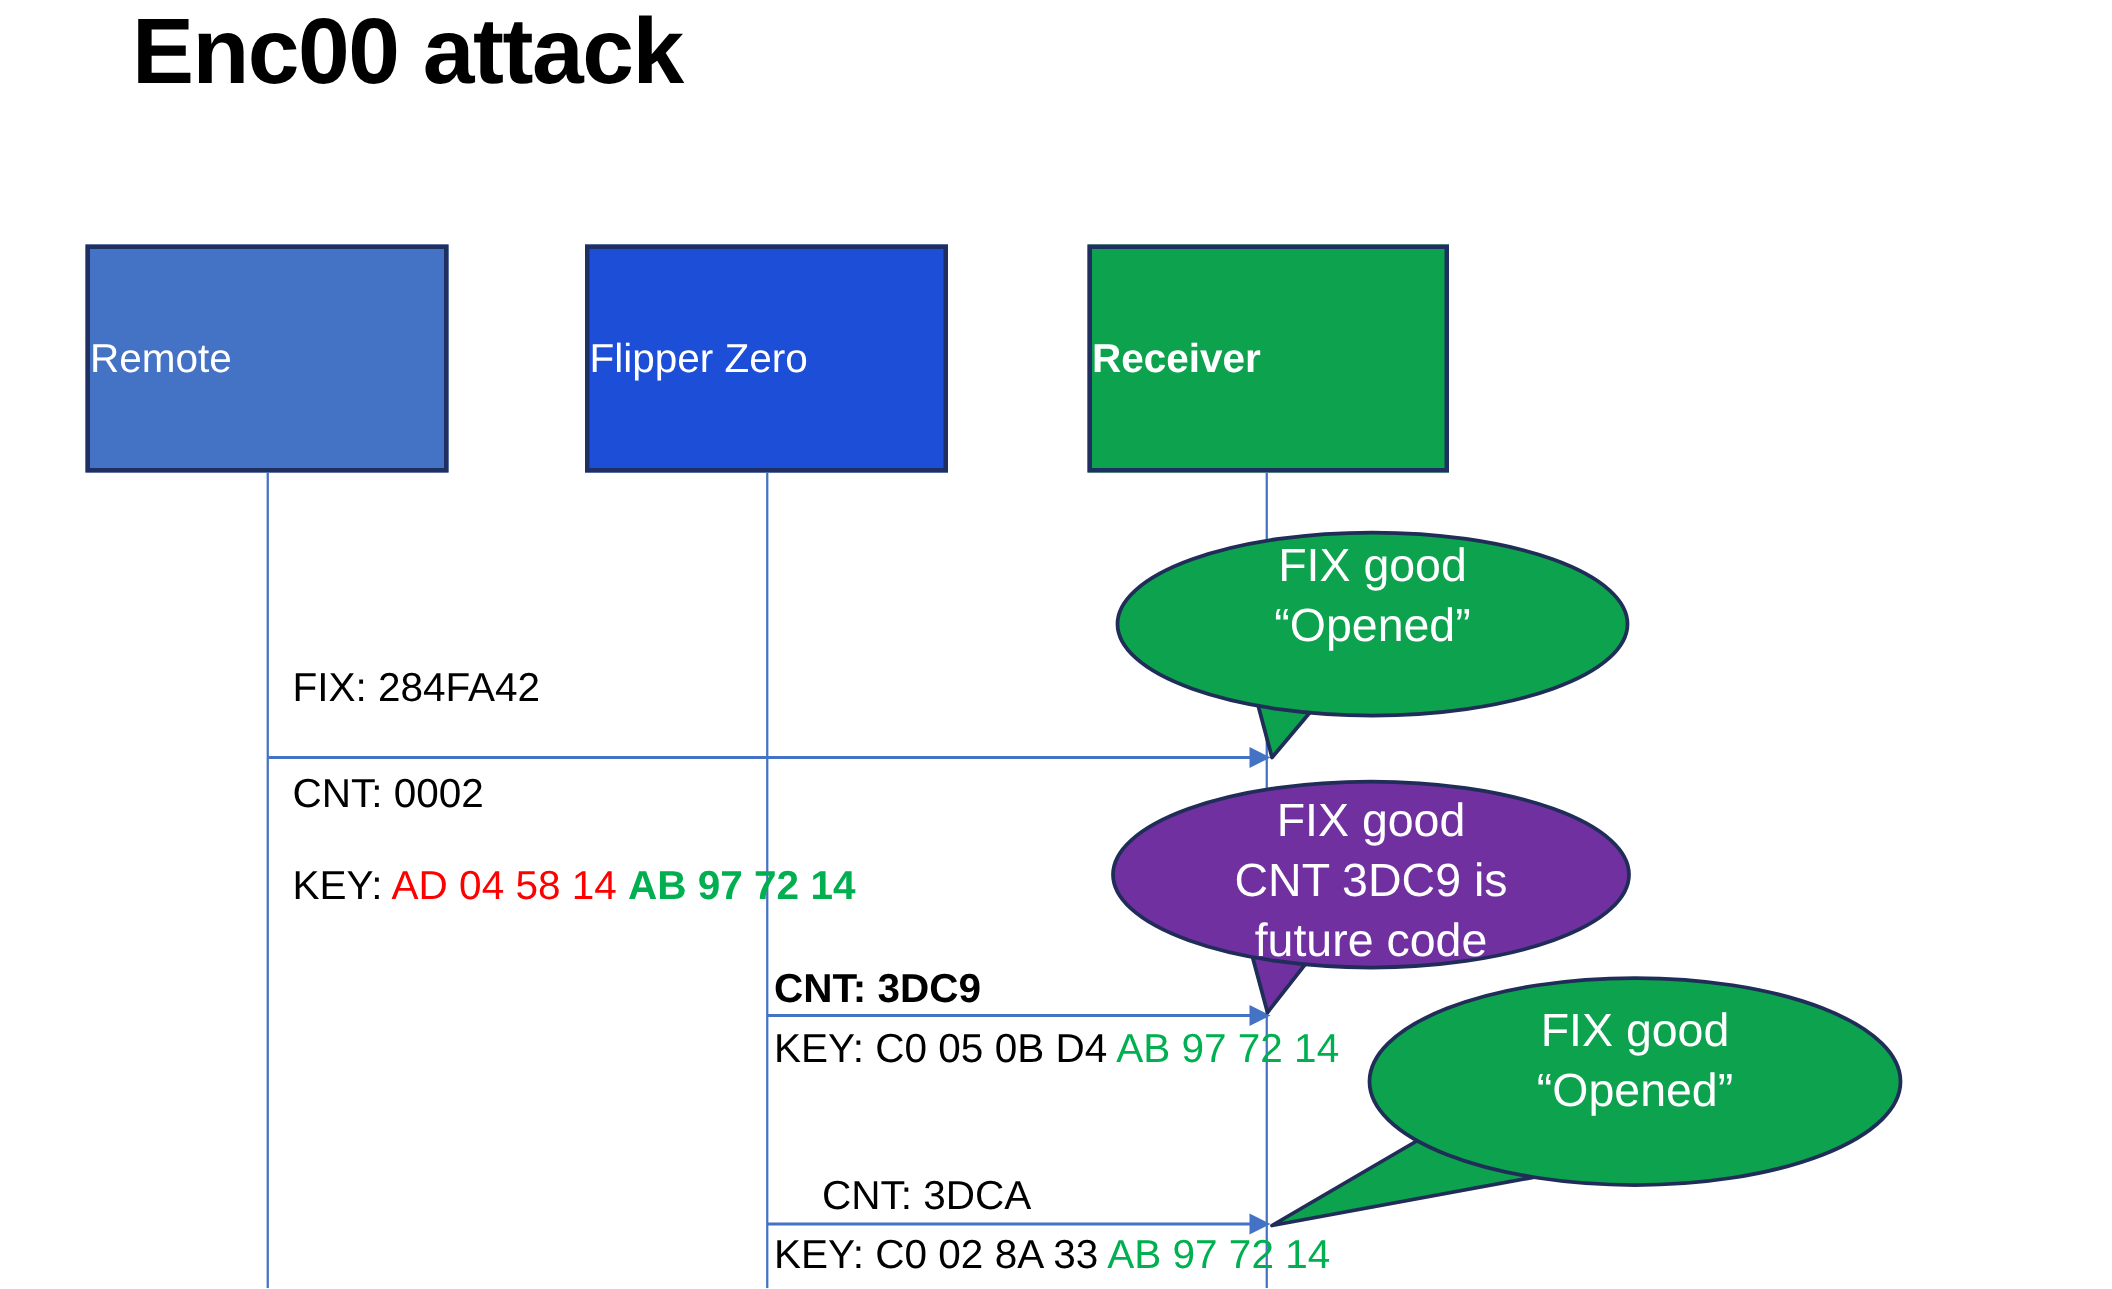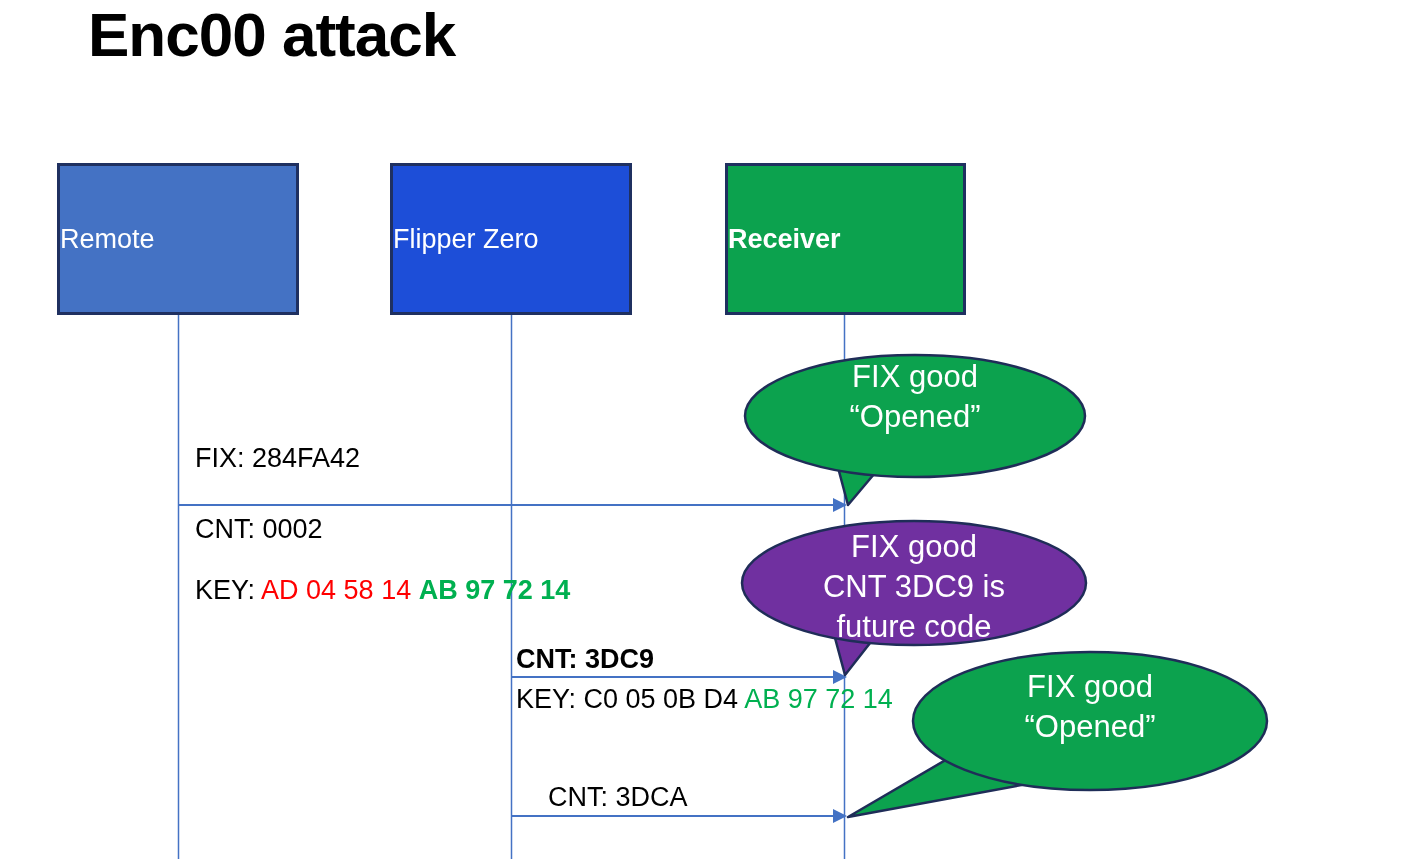--- a/index.html
+++ b/index.html
@@ -89,20 +89,21 @@
   </svg>
 
   <div class="msg m1a">FIX: 284FA42</div>
   <div class="msg m1b">CNT: 0002</div>
   <div class="msg m1k"><span>KEY: </span><span class="red">AD 04 58 14 </span><span class="green-bold">AB 97 72 14</span></div>
 
   <div class="msg m2a">CNT: 3DC9</div>
   <div class="msg m2k"><span>KEY: </span><span>C0 05 0B D4 </span><span class="green">AB 97 72 14</span></div>
 
   <div class="msg m3a">CNT: 3DCA</div>
+  <div class="msg m3k"><span>KEY: </span><span>C0 02 8A 33 </span><span class="green">AB 97 72 14</span></div>
 
   <div class="bubble-text bt1">
     <div>FIX good</div>
     <div>“Opened”</div>
   </div>
   <div class="bubble-text bt2">
     <div>FIX good</div>
     <div>CNT 3DC9 is</div>
     <div>future code</div>
   </div>

